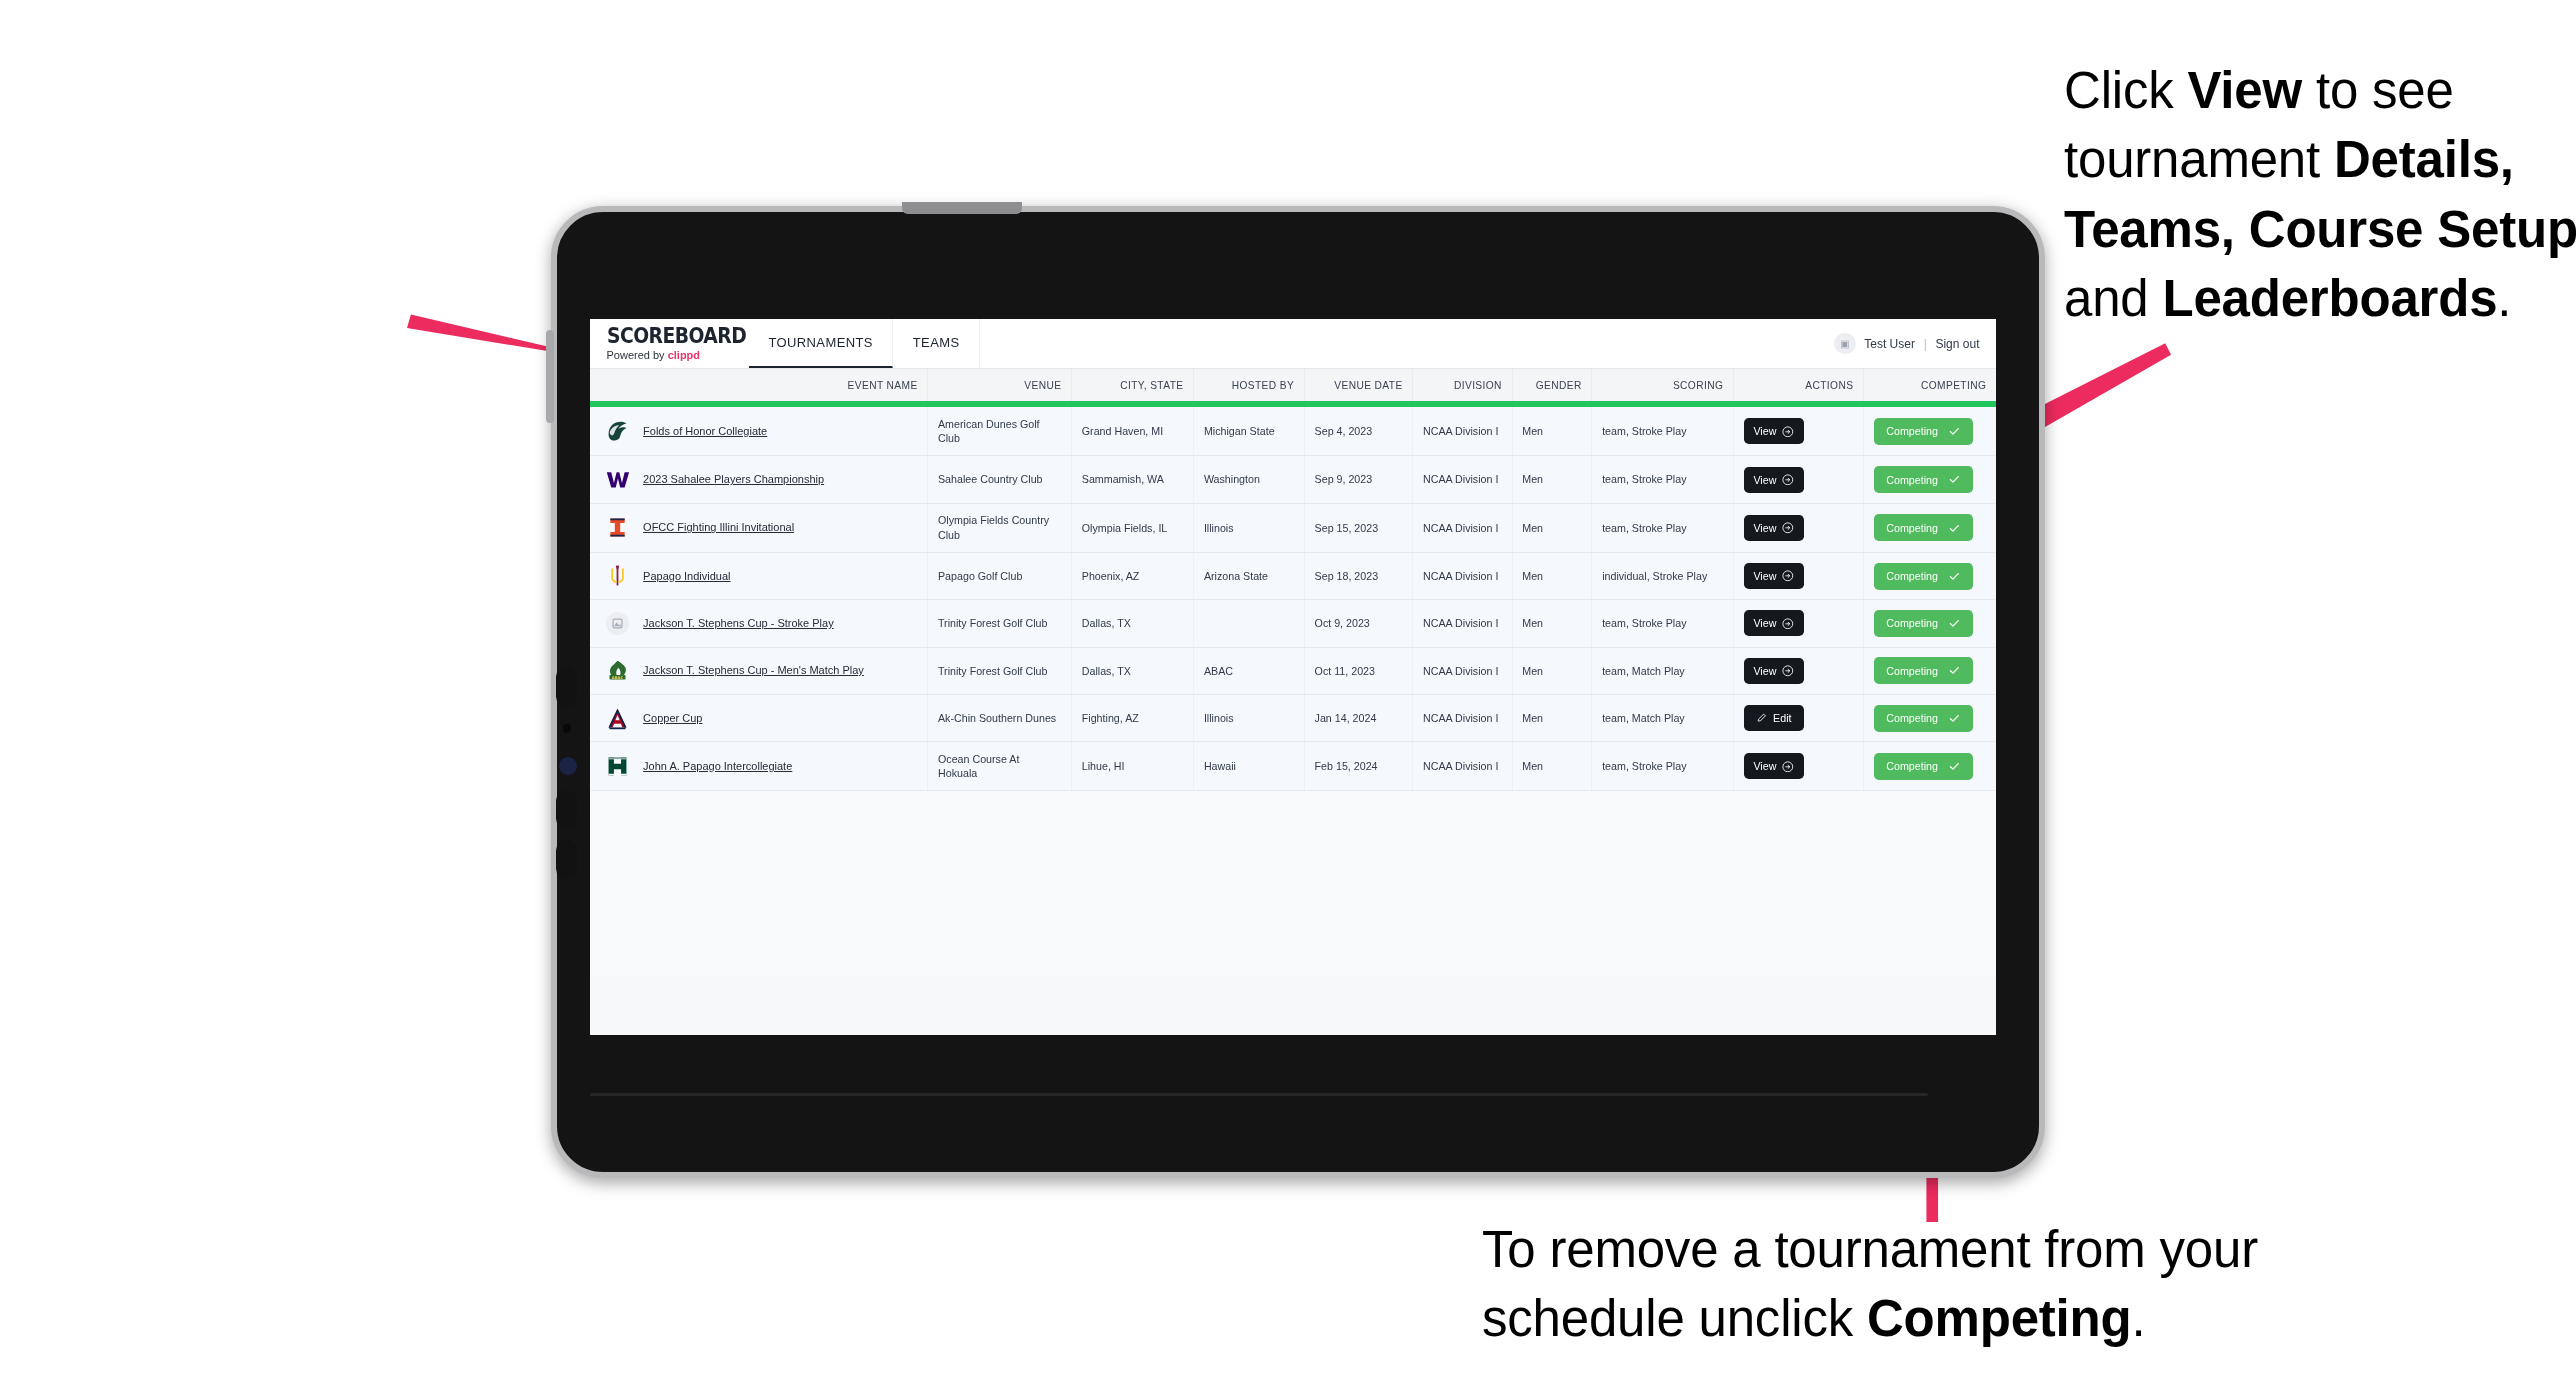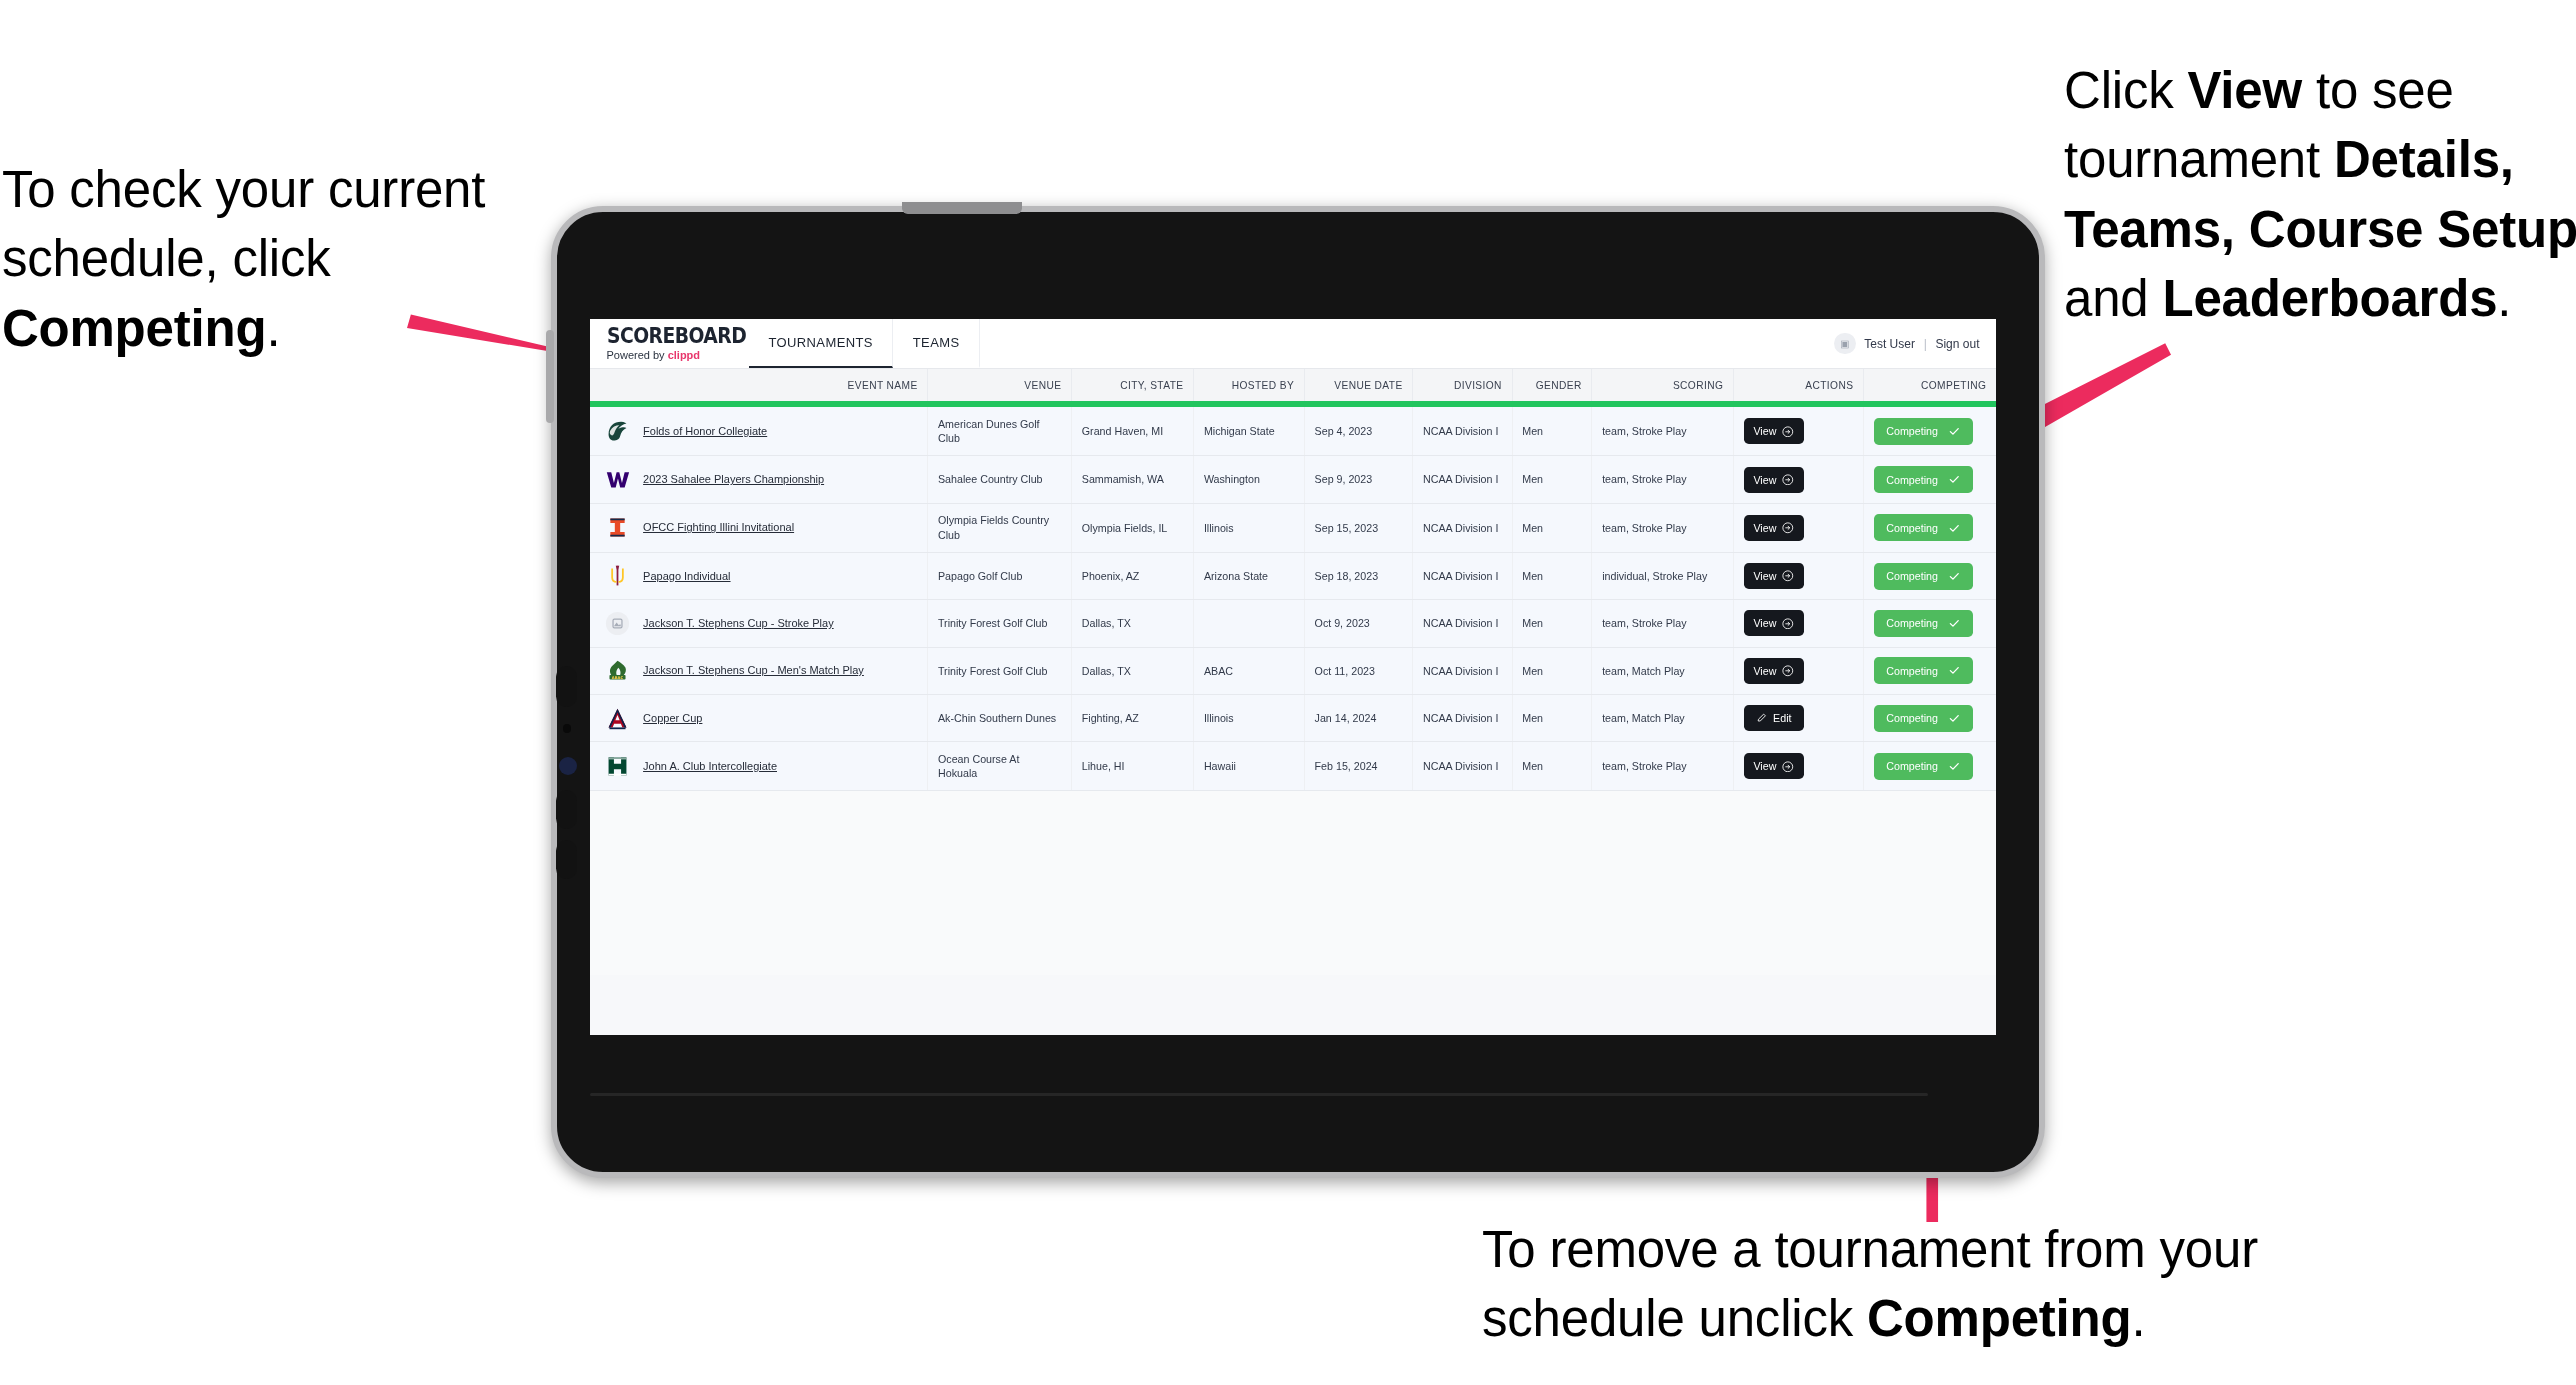--- a/index.html
+++ b/index.html
@@ -165,23 +165,20 @@
   }
   #filler { background:#f9fafb; height:184px; }
 
   .ico { display:inline-block; line-height:0; }
 </style>
 </head>
 <body>
 
 <div id="stage">
 
-  <div class="caption" id="cap-left">
-    <span>To check your current schedule, click </span><b>Competing</b><span>.</span>
-  </div>
 
   <div class="caption" id="cap-right">
     <span>Click </span><b>View</b><span> to see tournament </span><b>Details, Teams, Course Setup</b><span> and </span><b>Leaderboards</b><span>.</span>
   </div>
 
   <div class="caption" id="cap-bottom">
     <span>To remove a tournament from your schedule unclick </span><b>Competing</b><span>.</span>
   </div>
 
   <svg class="arrow-svg" id="arrow-left" width="320" height="107" viewBox="0 0 330 110">
@@ -477,21 +474,21 @@
                   </button></td>
               </tr>
               <tr>
                 <td class="c-event">
                   <div class="eventcell">
                     <span class="logo">
                       <svg width="25" height="25" viewBox="0 0 28 28">
                         <use href="#g-hawaii-h-logo"></use>
                       </svg>
                     </span>
-                    <span class="ev-name">John A. Club Intercollegiate</span>
+                    <span class="ev-name">John A. Papago Intercollegiate</span>
                   </div>
                 </td>
                 <td class="c-venue">Ocean Course At Hokuala</td>
                 <td class="c-city">Lihue, HI</td>
                 <td class="c-host">Hawaii</td>
                 <td class="c-date">Feb 15, 2024</td>
                 <td class="c-div">NCAA Division I</td>
                 <td class="c-gen">Men</td>
                 <td class="c-score">team, Stroke Play</td>
                 <td class="c-act"><button class="btn-view">

